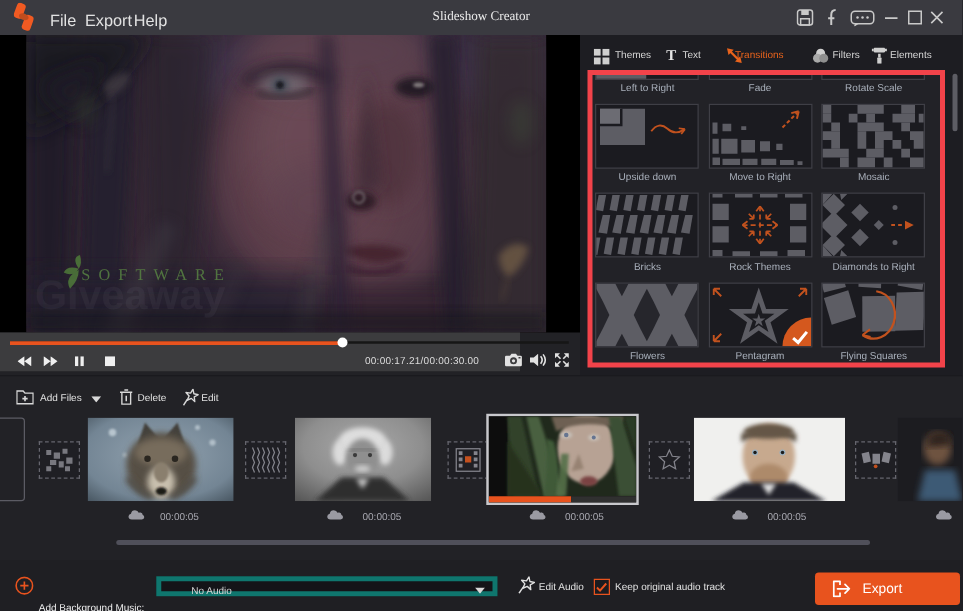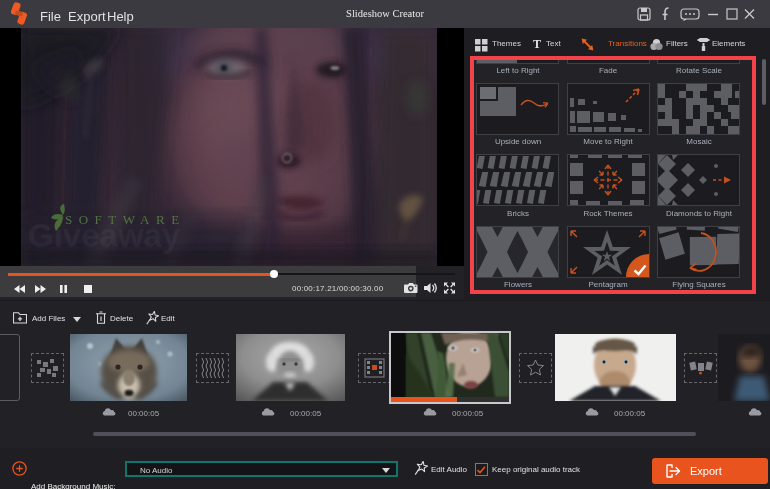--- a/index.html
+++ b/index.html
@@ -35,21 +35,21 @@
 
   
   .clip { position:absolute; top:33px; height:67px; overflow:hidden; }
   .transbox { position:absolute; top:52px; width:33px; height:30px; border:1px dashed #66666e; background:#1f1f24; }
   .ttime { position:absolute; top:108px; font-size:8px; color:#a8a8b0; }
   .cloud { position:absolute; top:105px; }
 
   
   #bottombar { position:absolute; left:0; top:147px; width:770px; height:42px; background:#1f1f23; }
   #musiclabel { position:absolute; left:31px; top:2px; font-size:8px; font-weight:normal; color:#efefef;margin-top:32px; }
-  #dropdown { position:absolute; left:125px; top:13px; width:273px; height:16px; background:#141418; border:2px solid #0f766e; color:#d6d6d6; font-size:8px; line-height:15px; padding-left:13px; }
+  #dropdown { position:absolute; left:125px; top:13px; width:273px; height:16px; background:#141418; border:4px solid #0f766e; color:#d6d6d6; font-size:8px; line-height:15px; padding-left:24px; }
   #exportbtn { position:absolute; left:652px; top:10px; width:116px; height:26px; background:#e8531e; border-radius:3px; }
   #exportbtn span { position:absolute; left:38px; top:7px; color:#fff; font-size:11px; }
 </style>
 </head>
 <body>
 <div id="app">
 
   <div id="titlebar">
     <svg class="abs" style="left:11px;top:2px" width="16" height="23" viewBox="0 0 16 23">
       <rect x="1.2" y="0.4" width="7.2" height="12.5" rx="2.6" fill="#f05a22" transform="rotate(20 4.8 6.6)"></rect>
@@ -212,21 +212,21 @@
         <rect x="7" y="7" width="5.5" height="5.5"></rect>
     </svg>
     <span class="tab" style="left:28px">Themes</span>
     <span class="tab" style="left:69px;font-family:'Liberation Serif',serif;font-size:12px;font-weight:bold;top:9px;color:#e6e6e6">T</span>
     <span class="tab" style="left:82px">Text</span>
     <svg class="abs" style="left:117px;top:10px" width="13" height="13" viewBox="0 0 13 13">
       <path d="M3 3 L10 10" stroke="#e8631c" stroke-width="1.8"></path>
       <path d="M0.6 0.6 L6 1.8 L1.8 6 Z" fill="#e8631c"></path>
       <path d="M12.4 12.4 L7 11.2 L11.2 7 Z" fill="#e8631c"></path>
     </svg>
-    <span class="tab" style="left:144px;color:#e8631c">Transitions</span>
+    <span class="tab" style="left:124px;color:#e8631c">Transitions</span>
     <svg class="abs" style="left:186px;top:10px" width="13" height="13" viewBox="0 0 13 13" fill="#b9b9b9">
       <circle cx="6.5" cy="4.5" r="3.6" fill="#cfcfcf"></circle>
       <circle cx="4" cy="8.5" r="3.6" fill="#a9a9a9"></circle>
       <circle cx="9" cy="8.5" r="3.6" fill="#8f8f8f"></circle>
     </svg>
     <span class="tab" style="left:202px">Filters</span>
     <svg class="abs" style="left:233px;top:10px" width="13" height="13" viewBox="0 0 13 13" fill="#cfcfcf">
       <rect x="2" y="0" width="9" height="4" rx="1"></rect>
       <path d="M11 1 L12.5 1 L12.5 3 L11 3 Z M2 1 L0.5 1 L0.5 3 L2 3 Z"></path>
       <rect x="5.5" y="5" width="2" height="3"></rect>

